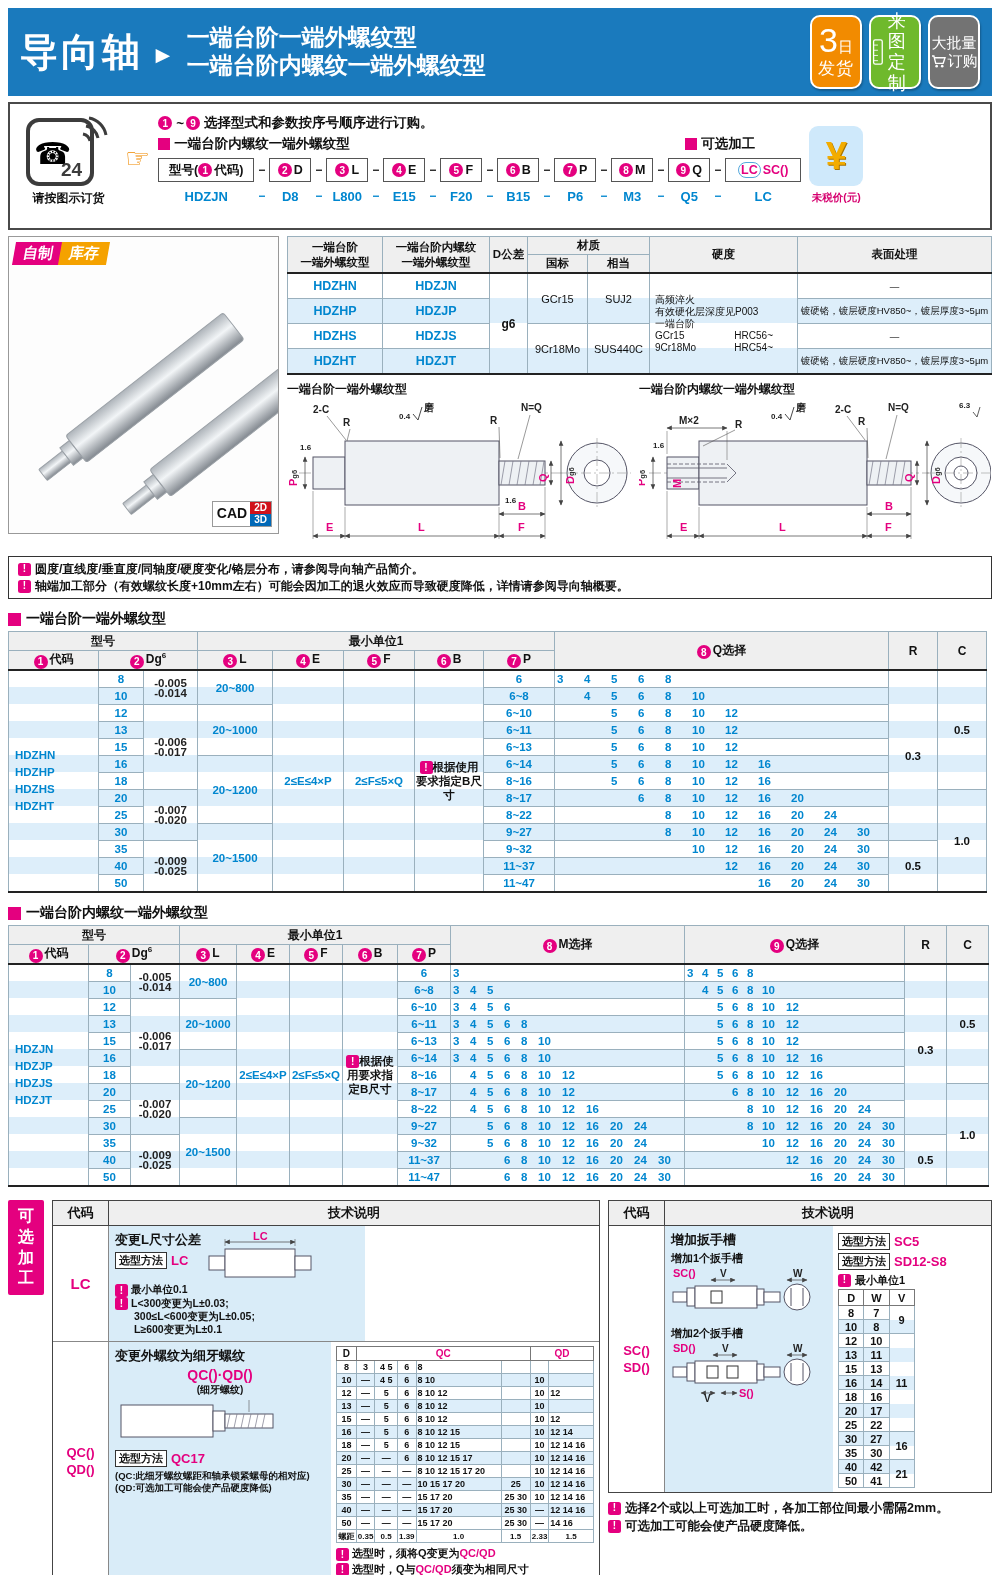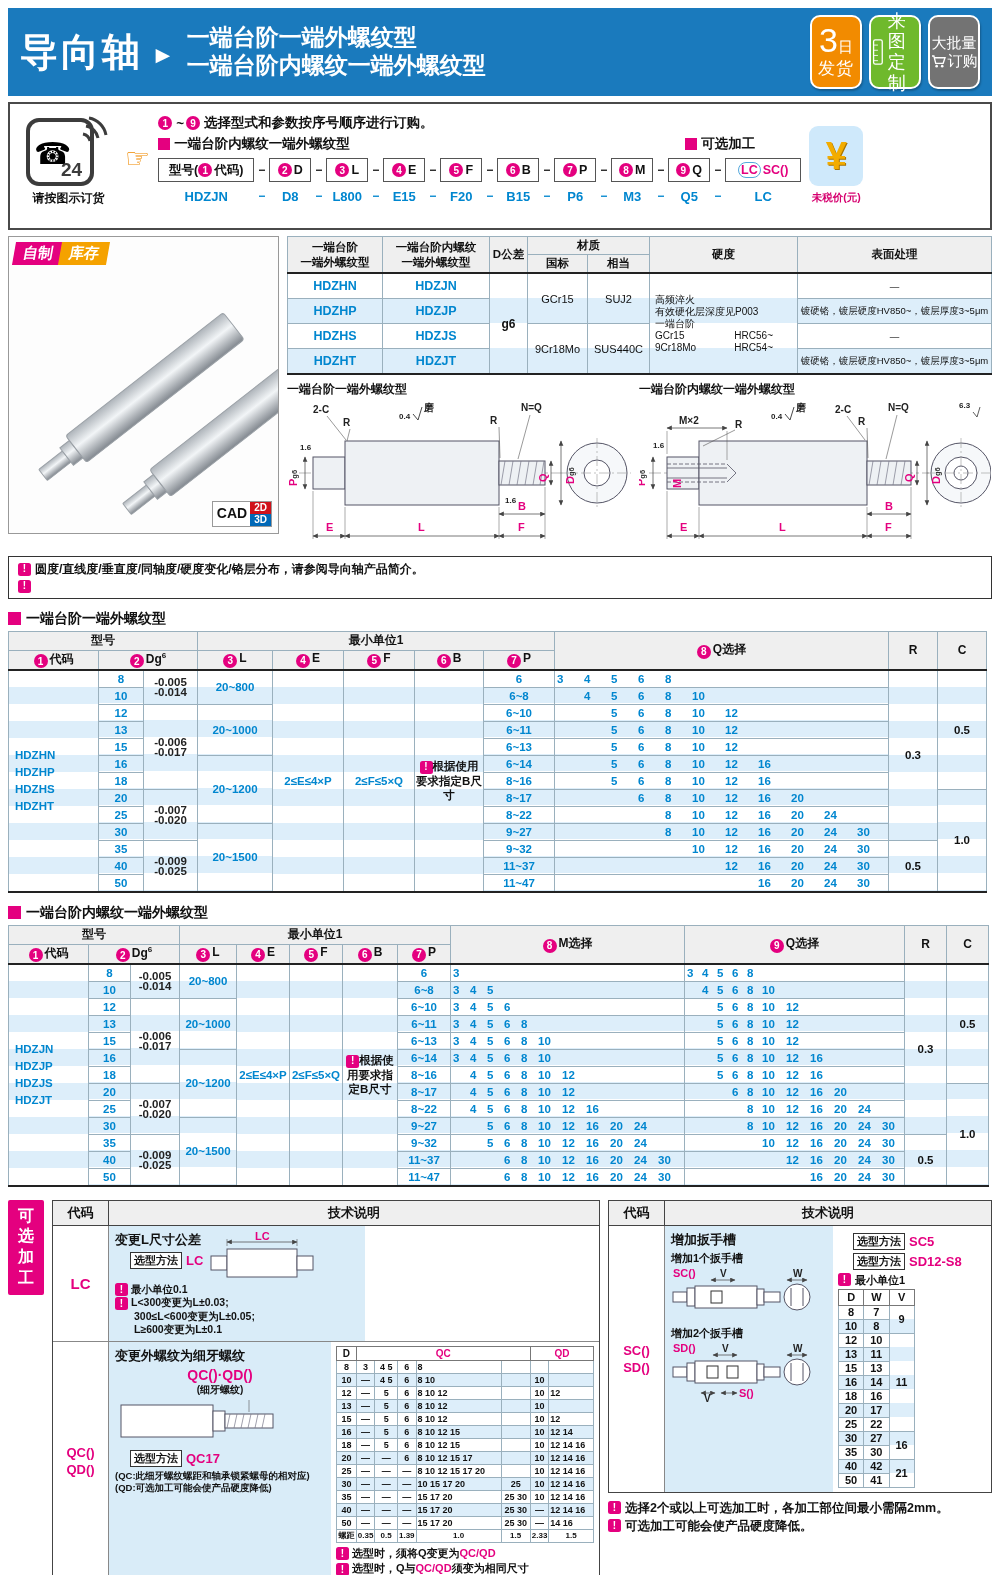--- a/index.html
+++ b/index.html
@@ -113,21 +113,21 @@
   .opt-hcode{width:56px;border-right:1px solid #444;text-align:center;padding:3px 0;box-sizing:border-box;}
   .opt-hdesc{flex:1;text-align:center;padding:3px 0;}
   .opt-row{display:flex;border-bottom:1px solid #888;}
   .opt-row:last-child{border-bottom:none;}
   .opt-code{width:56px;border-right:1px solid #888;display:flex;flex-direction:column;align-items:center;justify-content:center;color:#e4007f;font-weight:800;font-size:13px;box-sizing:border-box;line-height:17px;}
   .opt-desc{flex:1;display:flex;min-width:0;}
   .opt-blue{background:#d9ecf8;padding:5px 6px;box-sizing:border-box;}
   .opt-white{flex:1;padding:4px 5px;box-sizing:border-box;}
   .opt-title{font-size:13px;font-weight:800;}
   .method{display:flex;align-items:center;gap:4px;margin:3px 0;}
-  .method-box{border:1.5px solid #333;padding:0 3px;font-size:11px;font-weight:800;background:#fff;white-space:nowrap;margin-left:15px;}
+  .method-box{border:1.5px solid #333;padding:0 3px;font-size:11px;font-weight:800;background:#fff;white-space:nowrap;}
   .method-val{color:#e4007f;font-weight:800;font-size:13px;white-space:nowrap;}
   .lc-note{font-size:10.5px;font-weight:700;line-height:13px;display:flex;gap:3px;align-items:flex-start;}
   .lc-note .indent{margin-left:16px;}
   .qc-big{color:#e4007f;font-weight:800;font-size:14px;text-align:center;margin-top:2px;}
   .qc-sub{font-size:10px;font-weight:700;text-align:center;}
   .qc-note{font-size:9.5px;font-weight:700;line-height:12px;}
   .qcqd{border-collapse:collapse;table-layout:fixed;}
   .qcqd th{border:1px solid #777;background:#fff;font-size:10px;height:13px;padding:0;font-weight:800;}
   .qcqd th.mag{color:#e4007f;}
   .qcqd td{border:1px solid #9ab0bd;height:12px;padding:0 1px;text-align:center;font-weight:700;font-size:9px;white-space:nowrap;}
@@ -581,20 +581,21 @@
   </div>
 </div>
 
 <div class="notes-box" id="notes-list">
     <div class="noteline">
       <span class="noteicon">!</span>
       <span>圆度/直线度/垂直度/同轴度/硬度变化/铬层分布，请参阅导向轴产品简介。</span>
     </div>
     <div class="noteline">
       <span class="noteicon">!</span>
+      <span>轴端加工部分（有效螺纹长度+10mm左右）可能会因加工的退火效应而导致硬度降低，详情请参阅导向轴概要。</span>
     </div>
   </div>
 
 <div class="sec-title">
     <span class="sec-sq"></span>
     <span>一端台阶一端外螺纹型</span>
   </div>
 <div id="table1-host">
     <table class="spec">
       <colgroup>

